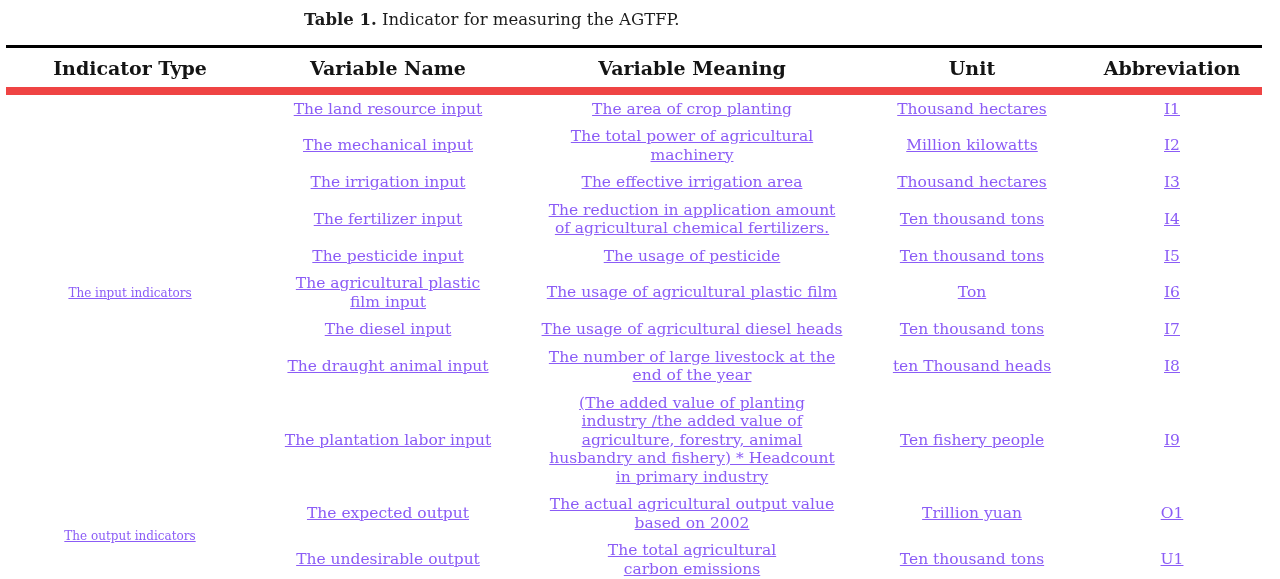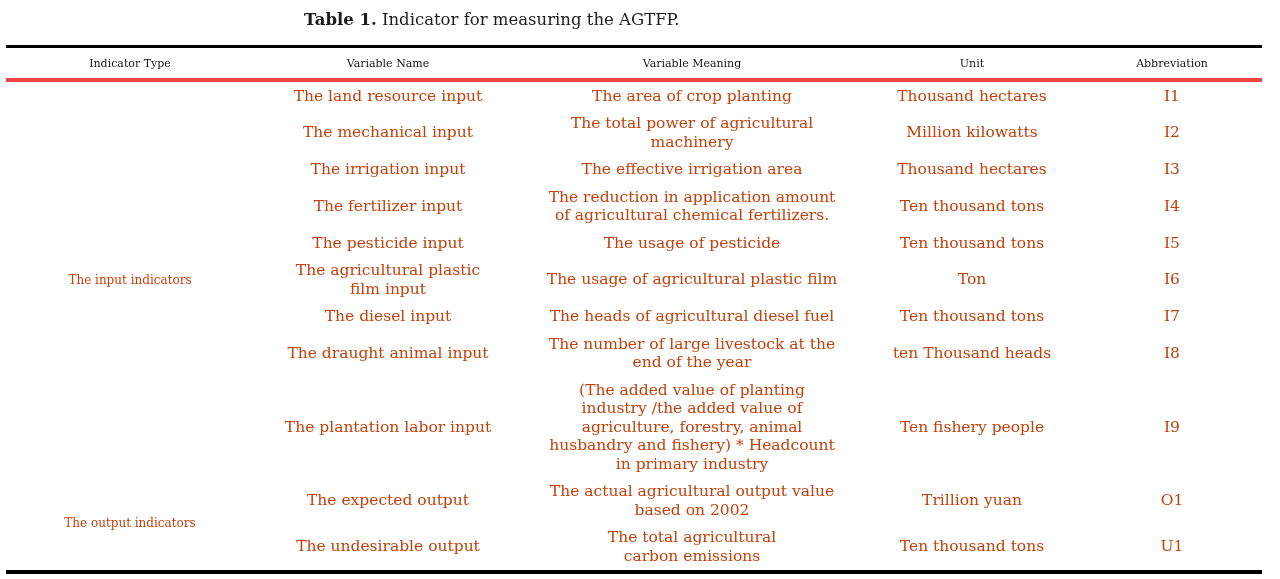--- a/index.html
+++ b/index.html
@@ -37,35 +37,36 @@
     border-top: 3px solid #000000;
     border-bottom: 4px solid #000000;
     table-layout: fixed;
   }
   col.c-type    { width: 248px; }
   col.c-name    { width: 268px; }
   col.c-meaning { width: 340px; }
   col.c-unit    { width: 220px; }
   col.c-abbr    { width: 180px; }
   thead th {
-    font-weight: normal;
-    font-size: 11px;
+    font-weight: bold;
+    font-size: 19px;
     padding: 9px 6px 8px 6px;
     text-align: center;
-    border-bottom: 4px solid #ef4444;
+    border-bottom: 8px solid #ef4444;
     color: #141414;
   }
   tbody td {
     font-size: 15.5px;
     line-height: 18.5px;
     padding: 4.5px 6px;
     text-align: center;
     vertical-align: middle;
-    color: #c2410c;
+    color: #8b5cf6;
     white-space: pre-line;
+    text-decoration: underline;
   }
   td.cell-type {
     font-size: 12px;
   }
 </style>
 </head>
 <body>
 
 <div class="page">
   <div class="caption"><span class="caption-label">Table 1.</span> <span>Indicator for measuring the AGTFP.</span></div>
@@ -123,21 +124,21 @@
         </tr>
         <tr>
           <td class="cell-name">The agricultural plastic
 film input</td>
           <td class="cell-meaning">The usage of agricultural plastic film</td>
           <td class="cell-unit">Ton</td>
           <td class="cell-abbr">I6</td>
         </tr>
         <tr>
           <td class="cell-name">The diesel input</td>
-          <td class="cell-meaning">The heads of agricultural diesel fuel</td>
+          <td class="cell-meaning">The usage of agricultural diesel heads</td>
           <td class="cell-unit">Ten thousand tons</td>
           <td class="cell-abbr">I7</td>
         </tr>
         <tr>
           <td class="cell-name">The draught animal input</td>
           <td class="cell-meaning">The number of large livestock at the
 end of the year</td>
           <td class="cell-unit">ten Thousand heads</td>
           <td class="cell-abbr">I8</td>
         </tr>

